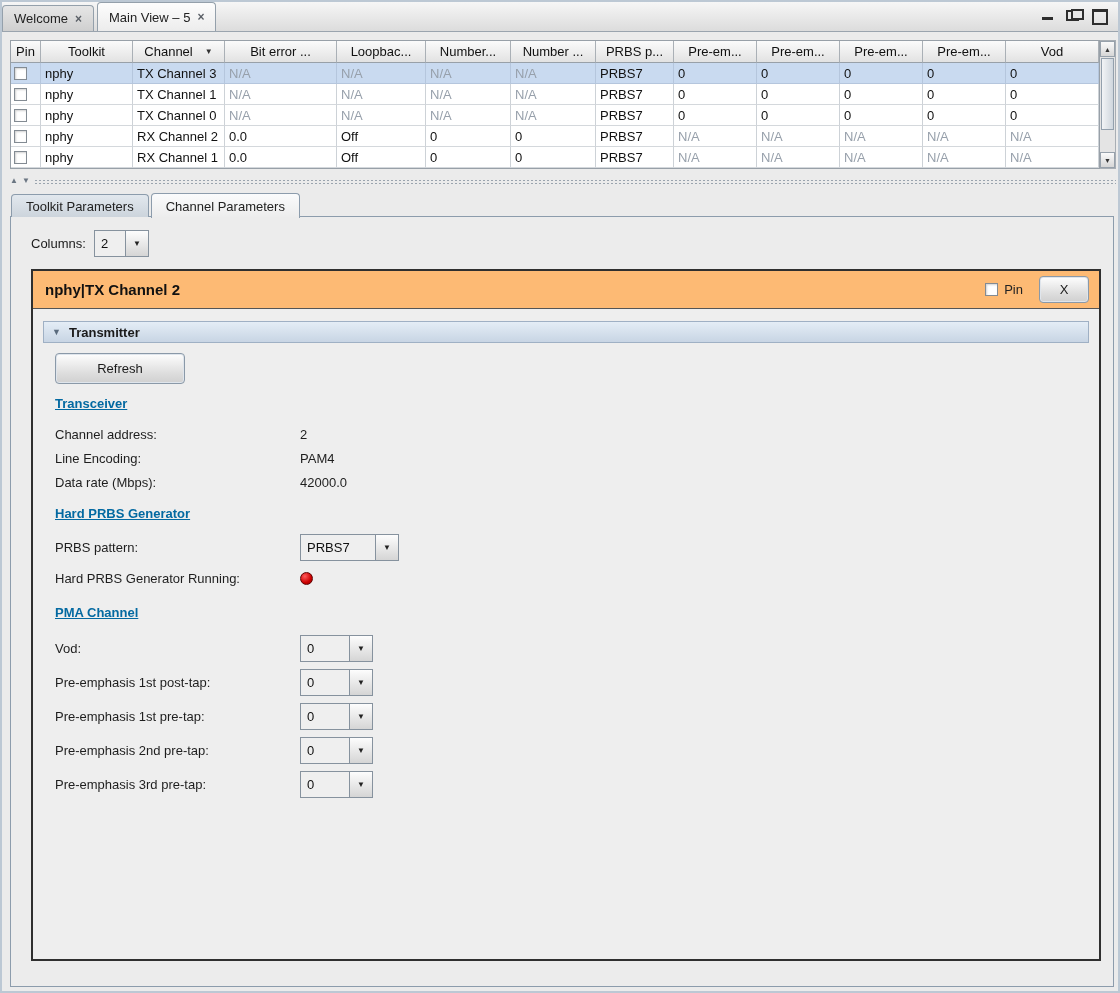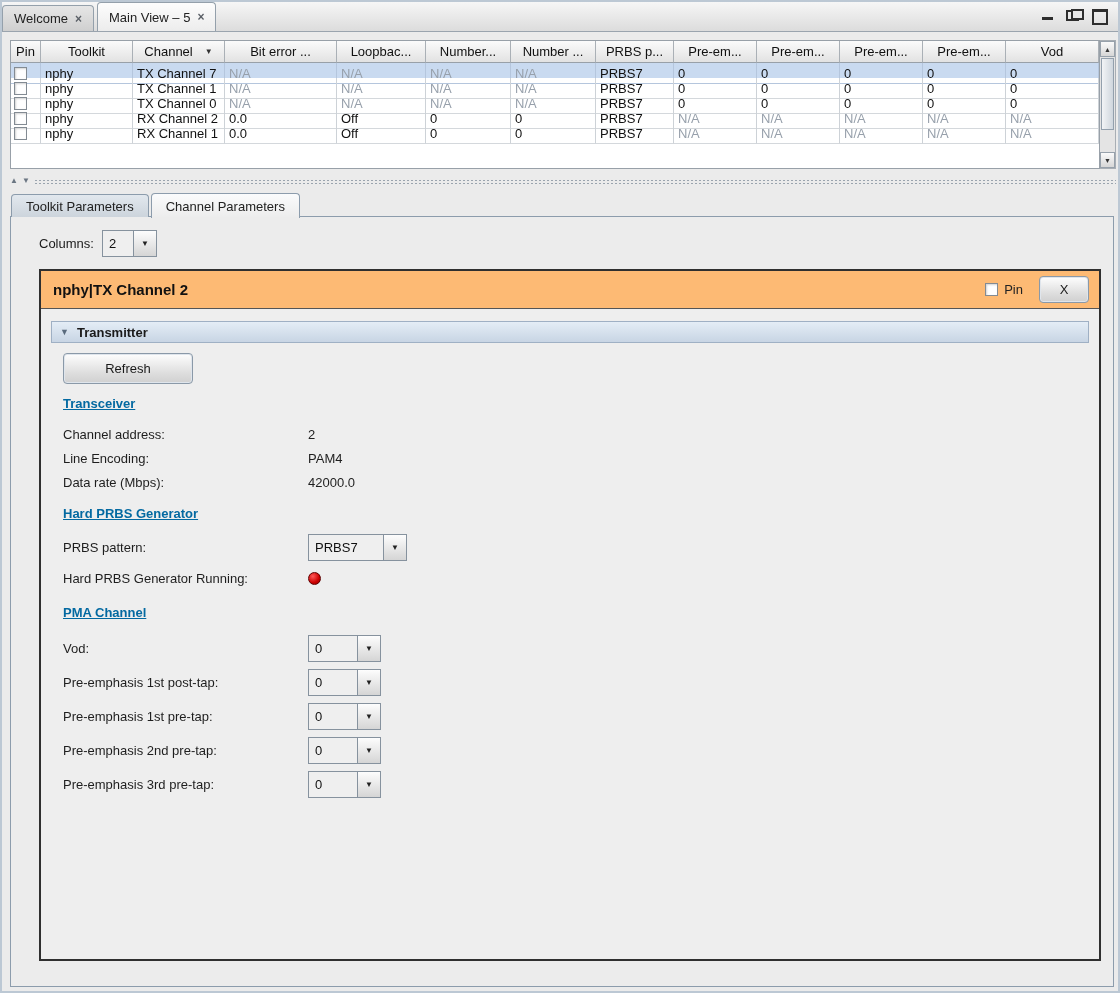--- a/index.html
+++ b/index.html
@@ -28,21 +28,21 @@
 
   
   .table-wrap { position:absolute; top:38px; left:8px; width:1106px; height:129px; display:flex; }
   .table-cols { width:1090px; border:1px solid #98a0a8; background:#fff; }
   .thead { display:flex; height:22px; }
   .th { height:22px; border-right:1px solid #aab0b6; border-bottom:1px solid #98a0a8;
         background:linear-gradient(#fbfbfb,#e2e2e2);
         font-size:13px; color:#111; display:flex; align-items:center; justify-content:center; gap:5px;
         overflow:hidden; white-space:nowrap; }
   .sort { font-size:8px; color:#333; }
-  .trow { display:flex; height:15px; background:#fff; }
+  .trow { display:flex; height:21px; background:#fff; }
   .trow.selected { background:#c9daf0; }
   .cell { height:21px; border-right:1px solid #cdd2d7; border-bottom:1px solid #d4d8dc;
           font-size:13px; color:#111; display:flex; align-items:center; padding:0 4px;
           overflow:hidden; white-space:nowrap; }
   .trow.selected .cell { border-right-color:#b5c6dd; border-bottom-color:#b5c6dd; }
   .cell.na { color:#97a0ab; }
   .pin-cell { justify-content:flex-start; padding-left:3px; }
   .checkbox { width:13px; height:13px; background:#fff; border:1px solid #838b93;
               display:inline-block; box-shadow:inset 1px 1px 2px rgba(0,0,0,.18); flex:none; }
   .vscroll { width:16px; height:129px; display:flex; flex-direction:column;
@@ -62,21 +62,21 @@
            background-image:radial-gradient(#9aa4ae 1px, transparent 1.2px);
            background-size:4px 3px; }
 
   
   .ptabs { position:absolute; top:190px; left:9px; height:25px; display:flex; align-items:flex-end; z-index:3; }
   .ptab { height:23px; padding:0 14px; display:flex; align-items:center; font-size:13px; color:#222;
           border:1px solid #8c9cac; border-bottom:none; border-radius:4px 4px 0 0;
           background:linear-gradient(#e2e8ee,#ccd4dc); margin-right:2px; }
   .ptab.active { height:25px; background:linear-gradient(#fafbfc,#ececec); margin-bottom:-1px; z-index:4; }
   .ppanel { position:absolute; top:214px; left:8px; width:1104px; height:771px;
-            border:1px solid #8c9cac; background:#ececec; padding:12px 12px 0 28px; }
+            border:1px solid #8c9cac; background:#ececec; padding:12px 12px 0 20px; }
 
   .columns-row { display:flex; align-items:center; gap:8px; height:28px; }
   .clabel { font-size:13px; color:#1a1a1a; }
 
   .combo { display:inline-flex; height:27px; border:1px solid #86929e; background:#efefef; }
   .combo-val { padding:0 6px; font-size:13px; color:#111; display:flex; align-items:center;
                background:#efefef; overflow:hidden; white-space:nowrap; }
   .combo-btn { width:23px; border-left:1px solid #86929e;
                background:linear-gradient(#fdfdfd,#d5d5d5);
                display:flex; align-items:center; justify-content:center; flex:none; }
@@ -182,21 +182,21 @@
           <div class="th" style="width: 93px;">
             <span>Vod</span>
           </div>
         </div>
       <div id="tbody">
           <div class="trow selected">
             <div class="cell pin-cell" style="width: 30px;">
               <span class="checkbox"></span>
             </div>
             <div class="cell" style="width: 92px;">nphy</div>
-            <div class="cell" style="width: 92px;">TX Channel 7</div>
+            <div class="cell" style="width: 92px;">TX Channel 3</div>
             <div class="cell na" style="width: 112px;">N/A</div>
             <div class="cell na" style="width: 89px;">N/A</div>
             <div class="cell na" style="width: 85px;">N/A</div>
             <div class="cell na" style="width: 85px;">N/A</div>
             <div class="cell" style="width: 78px;">PRBS7</div>
             <div class="cell" style="width: 83px;">0</div>
             <div class="cell" style="width: 83px;">0</div>
             <div class="cell" style="width: 83px;">0</div>
             <div class="cell" style="width: 83px;">0</div>
             <div class="cell" style="width: 93px;">0</div>

